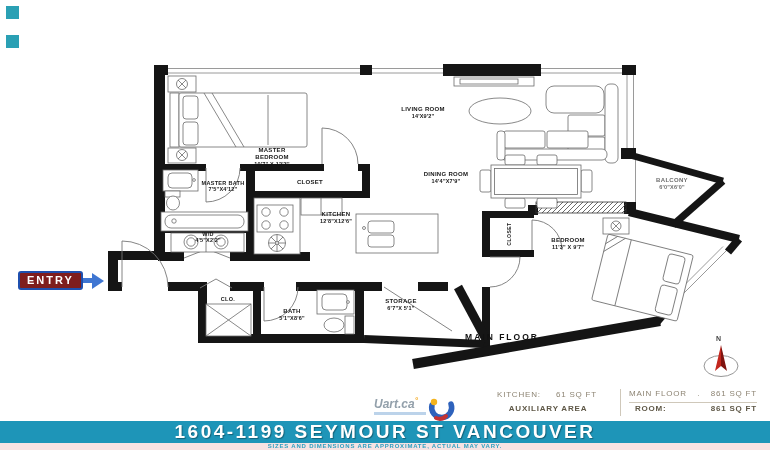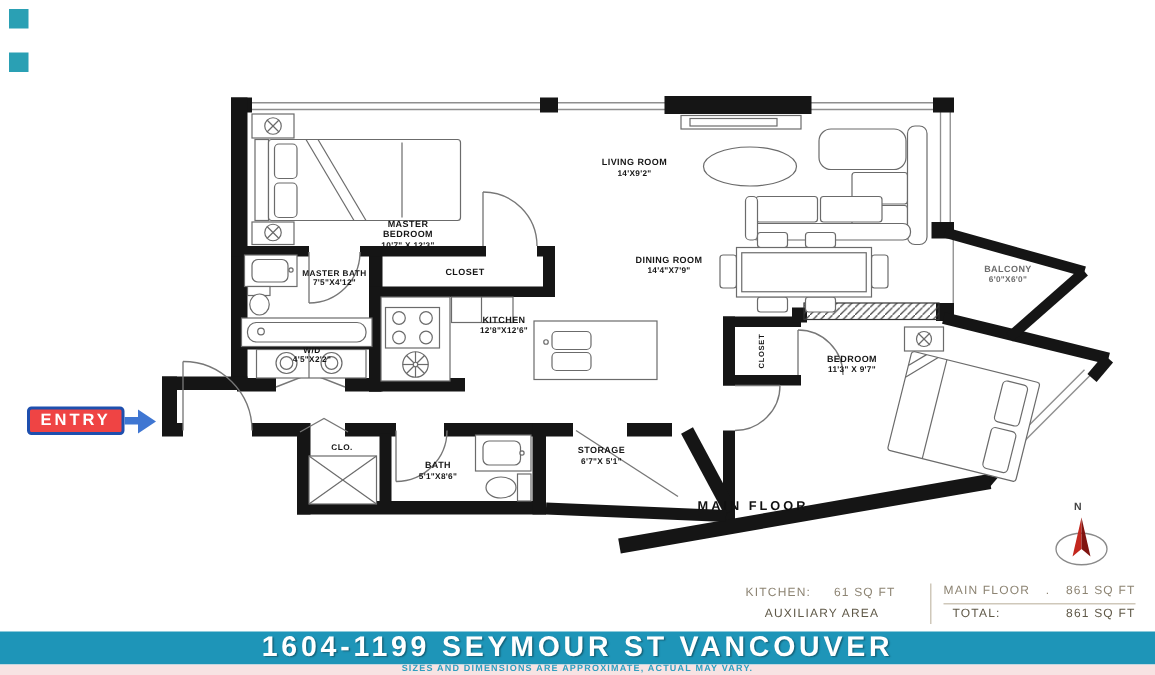--- a/index.html
+++ b/index.html
@@ -16,30 +16,30 @@
   .room-label .rname{display:block;}
   .lbl-small{font-size:5.5px;line-height:6px;}
   .lbl-hatch{color:#6d6d6d;}
   .vert-label{position:absolute;display:flex;align-items:center;justify-content:center;z-index:5;}
   .vert-label span{transform:rotate(-90deg);font-weight:bold;font-size:5px;letter-spacing:.5px;color:#161616;white-space:nowrap;}
   .floor-label{position:absolute;font-weight:bold;font-size:8.5px;letter-spacing:2px;color:#111;z-index:5;text-align:center;}
   .compass-n{position:absolute;font-weight:bold;font-size:7px;color:#444;z-index:5;}
 
   
   #entry{position:absolute;left:18px;top:271px;display:flex;align-items:center;z-index:6;}
-  #entry .badge{background:#ef4444;border:2px solid #1e4fae;border-radius:3px;color:#fff;
+  #entry .badge{background:#7f1d1d;border:2px solid #1e4fae;border-radius:3px;color:#fff;
                 font-weight:bold;font-size:11px;letter-spacing:2px;padding:1px 7px 2px 7px;}
   #entry .stem{width:9px;height:5px;background:#3f76d2;}
   #entry .head{width:0;height:0;border-left:12px solid #3f76d2;border-top:8px solid transparent;
                border-bottom:8px solid transparent;}
 
   
   .ft-text{position:absolute;font-size:8px;letter-spacing:.8px;color:#8d8473;z-index:5;
            display:flex;justify-content:space-between;}
-  .ft-bold{font-weight:normal;color:#5f5847;}
+  .ft-bold{font-weight:bold;color:#5f5847;}
   .ft-line{position:absolute;background:#cfc8ba;z-index:4;}
   #logo{position:absolute;left:374px;top:395px;z-index:5;display:flex;align-items:flex-start;}
   #logo .logo-txt{font-weight:bold;font-style:italic;font-size:12px;color:#93a0ab;line-height:12px;}
   #logo .logo-dot{color:#f4a81d;font-size:8px;vertical-align:super;}
   #logo .logo-tag{width:52px;height:3px;background:#bcd3ea;margin-top:2px;}
 
   
   #title-bar{position:absolute;left:0;top:421px;width:770px;height:22px;background:#1e95b8;z-index:7;
              display:flex;align-items:center;justify-content:center;}
   #title-bar .addr{color:#fff;font-weight:bold;font-size:19px;letter-spacing:2.5px;
@@ -302,36 +302,47 @@
   </div>
   <div class="floor-label" style="left:448px;top:332px;width:108px">MAIN FLOOR</div>
   <div class="compass-n" style="left:716px;top:335px">N</div>
 
   <div id="entry">
     <div class="badge">ENTRY</div>
     <div class="stem"></div>
     <div class="head"></div>
   </div>
 
+  <div id="logo">
+    <div>
+      <div class="logo-txt"><span>Uart.ca</span><span class="logo-dot">°</span></div>
+      <div class="logo-tag"></div>
+    </div>
+    <svg width="30" height="30" viewBox="0 0 30 30">
+      <path d="M6 10 a 10 10 0 1 0 19 -1" stroke="#2e62bc" stroke-width="5.5" fill="none" stroke-linecap="round"></path>
+      <circle cx="8" cy="7" r="3.2" fill="#f4b31c"></circle>
+      <path d="M10 23 a 9 9 0 0 0 10 -2" stroke="#c43333" stroke-width="4" fill="none" stroke-linecap="round"></path>
+    </svg>
+  </div>
 
   <div class="ft-text" style="left:497px;top:390px;width:100px">
     <span>KITCHEN:</span>
     <span>61 SQ FT</span>
   </div>
   <div class="ft-text ft-bold" style="left:500px;top:404px;width:96px;justify-content:center">AUXILIARY AREA</div>
 
   <div class="ft-line" style="left:620px;top:389px;width:1px;height:27px"></div>
   <div class="ft-text" style="left:629px;top:389px;width:128px">
     <span>MAIN FLOOR</span>
     <span>.</span>
     <span>861 SQ FT</span>
   </div>
   <div class="ft-line" style="left:629px;top:401.5px;width:128px;height:1px"></div>
   <div class="ft-text ft-bold" style="left:635px;top:404px;width:122px">
-    <span>TOTAL:</span>
+    <span>ROOM:</span>
     <span>861 SQ FT</span>
   </div>
 
   <div id="title-bar">
     <span class="addr">1604-1199 SEYMOUR ST VANCOUVER</span>
   </div>
   <div id="disclaimer">SIZES AND DIMENSIONS ARE APPROXIMATE, ACTUAL MAY VARY.</div>
 
 </div>
 

